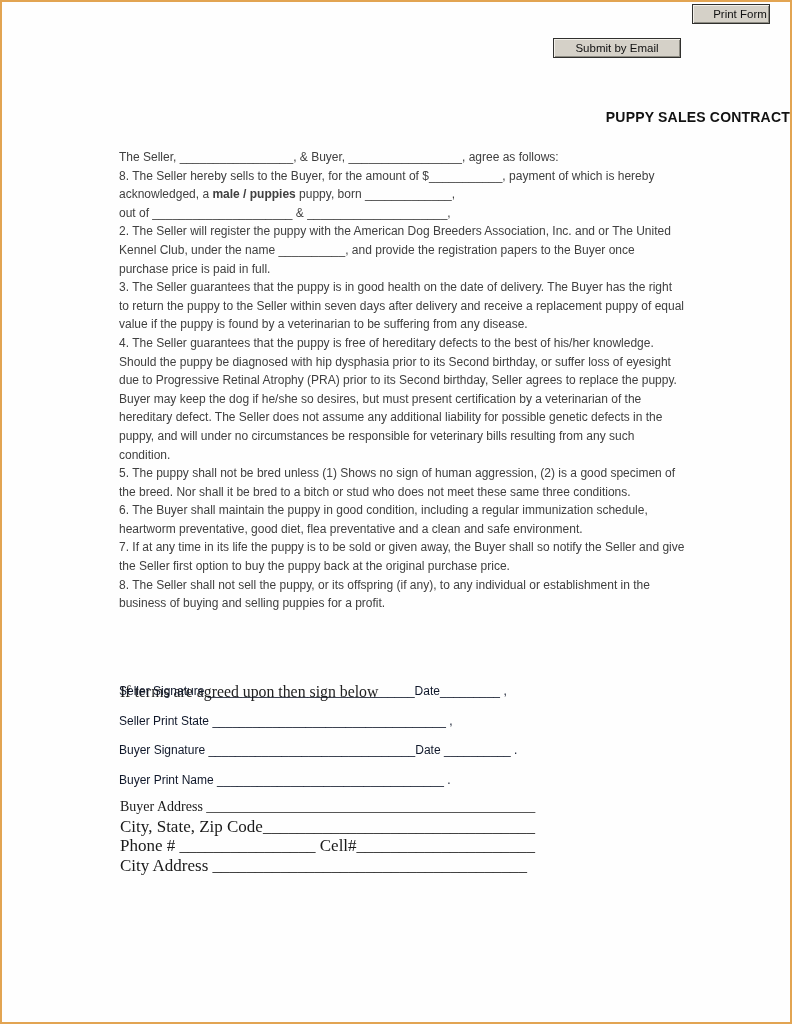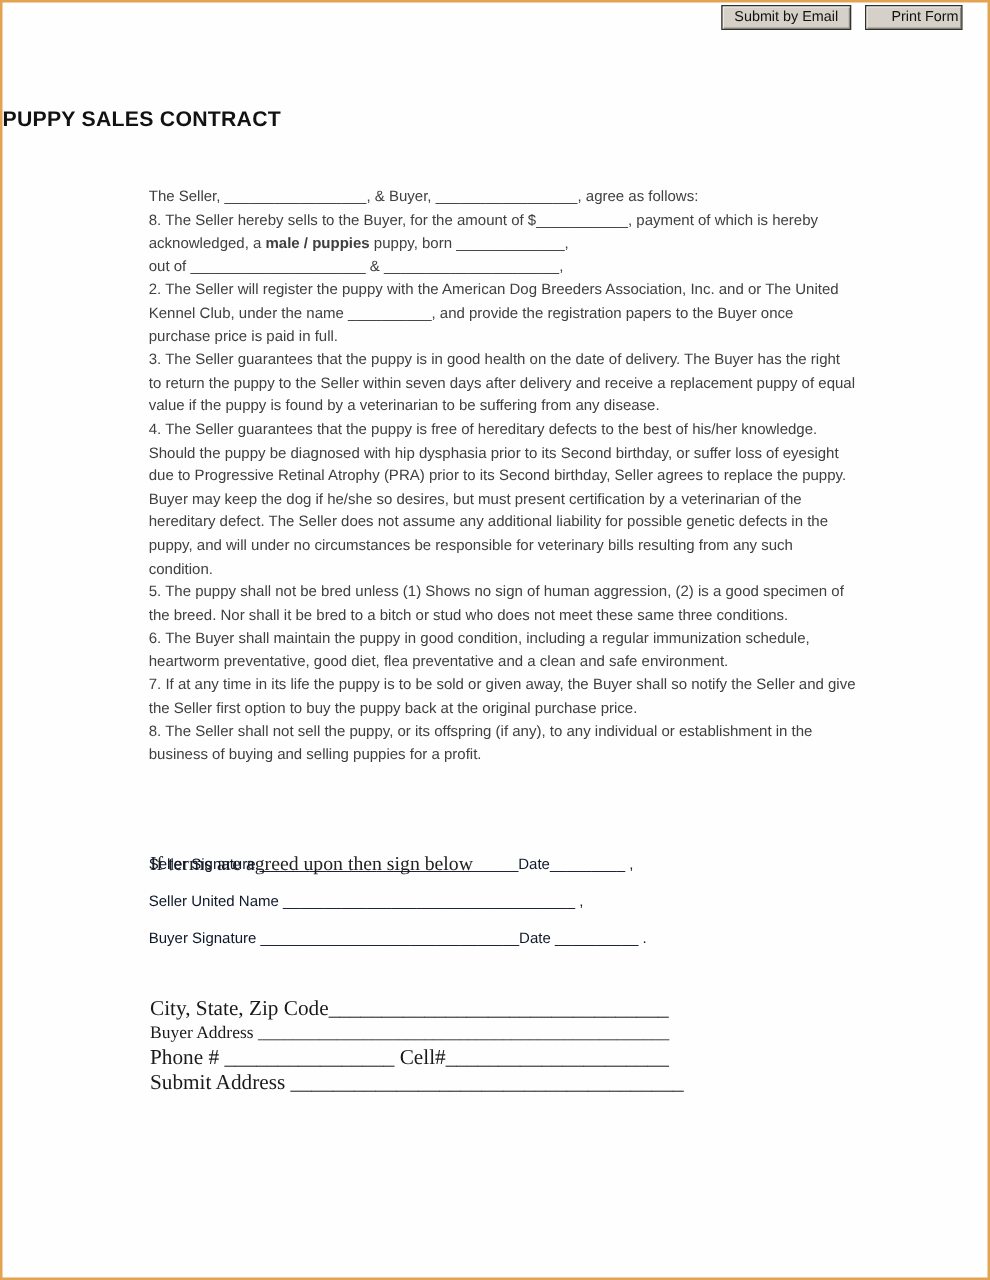--- a/index.html
+++ b/index.html
@@ -10,25 +10,25 @@
     font-family:"Liberation Sans",sans-serif;color:#1d1d1d;
   }
   .toolbar{position:absolute;top:2px;right:20px;display:flex;gap:11px;}
   .btn{
     box-sizing:border-box;height:20px;
     background:#d5d1c8;border:1px solid #30302e;
     box-shadow:inset 1px 1px 0 #f2f0ea, inset -1px -1px 0 #8d8b82;
     font-family:"Liberation Sans",sans-serif;font-size:11.5px;color:#111;
     line-height:16px;text-align:center;padding:0;cursor:pointer;
   }
-  .btn-submit{width:104px;}
+  .btn-submit{width:128px;margin-top:34px;}
   .btn-print{width:78px;padding-left:18px;}
   .doc-title{
-    position:absolute;top:84px;left:0;width:100%;text-align:left;
-    font-size:17px;font-weight:bold;letter-spacing:0.2px;color:#121212;
+    position:absolute;top:107px;left:0;width:100%;text-align:right;
+    font-size:14px;font-weight:bold;letter-spacing:0.2px;color:#121212;
   }
   .contract-body{
     position:absolute;top:146px;left:117px;width:566px;
     font-size:12px;line-height:18.6px;color:#404040;
   }
   .contract-body p{margin:0;}
   .sign-note{
     position:absolute;top:681px;left:118px;
     font-family:Liberation Serif, serif;font-size:15.8px;color:#222;
   }
@@ -62,24 +62,25 @@
     <p>5. The puppy shall not be bred unless (1) Shows no sign of human aggression, (2) is a good specimen of the breed. Nor shall it be bred to a bitch or stud who does not meet these same three conditions.</p>
     <p>6. The Buyer shall maintain the puppy in good condition, including a regular immunization schedule, heartworm preventative, good diet, flea preventative and a clean and safe environment.</p>
     <p>7. If at any time in its life the puppy is to be sold or given away, the Buyer shall so notify the Seller and give the Seller first option to buy the puppy back at the original purchase price.</p>
     <p>8. The Seller shall not sell the puppy, or its offspring (if any), to any individual or establishment in the business of buying and selling puppies for a profit.</p>
   </div>
 
   <div class="sign-note">If terms are agreed upon then sign below</div>
 
   <div class="sig-block">
     <div class="sig-row"><span>Seller Signature </span><span>_______________________________</span><span>Date</span><span>_________</span><span> ,</span></div>
-    <div class="sig-row"><span>Seller United Name </span><span>___________________________________</span><span> ,</span></div>
+    <div class="sig-row"><span>Seller Print State </span><span>___________________________________</span><span> ,</span></div>
     <div class="sig-row"><span>Buyer Signature </span><span>_______________________________</span><span>Date </span><span>__________</span><span> .</span></div>
+    <div class="sig-row"><span>Buyer Print Name </span><span>__________________________________</span><span> .</span></div>
   </div>
 
   <div class="addr-block">
+    <div class="addr-row addr-row-small"><span>Buyer Address </span><span>_______________________________________________</span></div>
     <div class="addr-row"><span>City, State, Zip Code</span><span>________________________________</span></div>
-    <div class="addr-row addr-row-small"><span>Buyer Address </span><span>_______________________________________________</span></div>
     <div class="addr-row"><span>Phone # </span><span>________________</span><span> Cell#</span><span>_____________________</span></div>
-    <div class="addr-row"><span>Submit Address </span><span>_____________________________________</span></div>
+    <div class="addr-row"><span>City Address </span><span>_____________________________________</span></div>
   </div>
 
 </div>
 
 </body></html>

